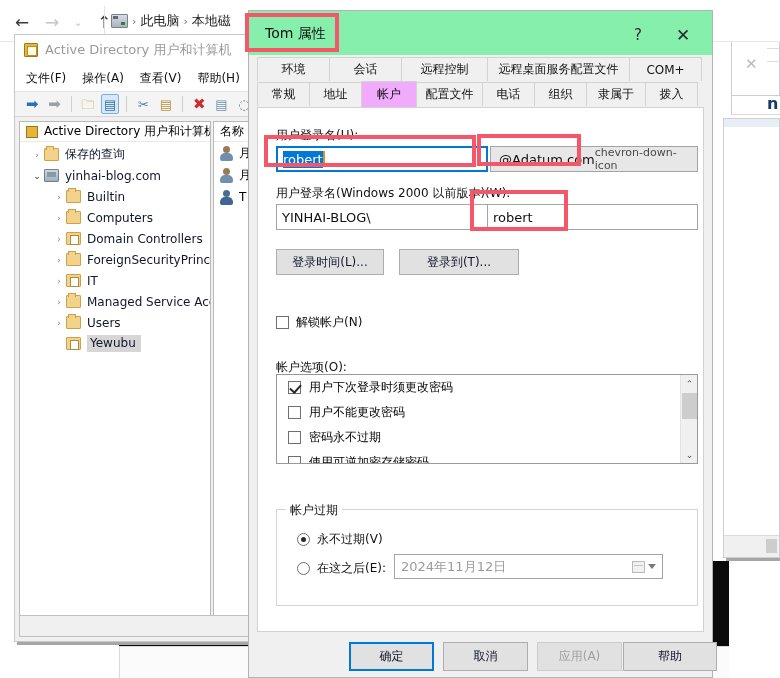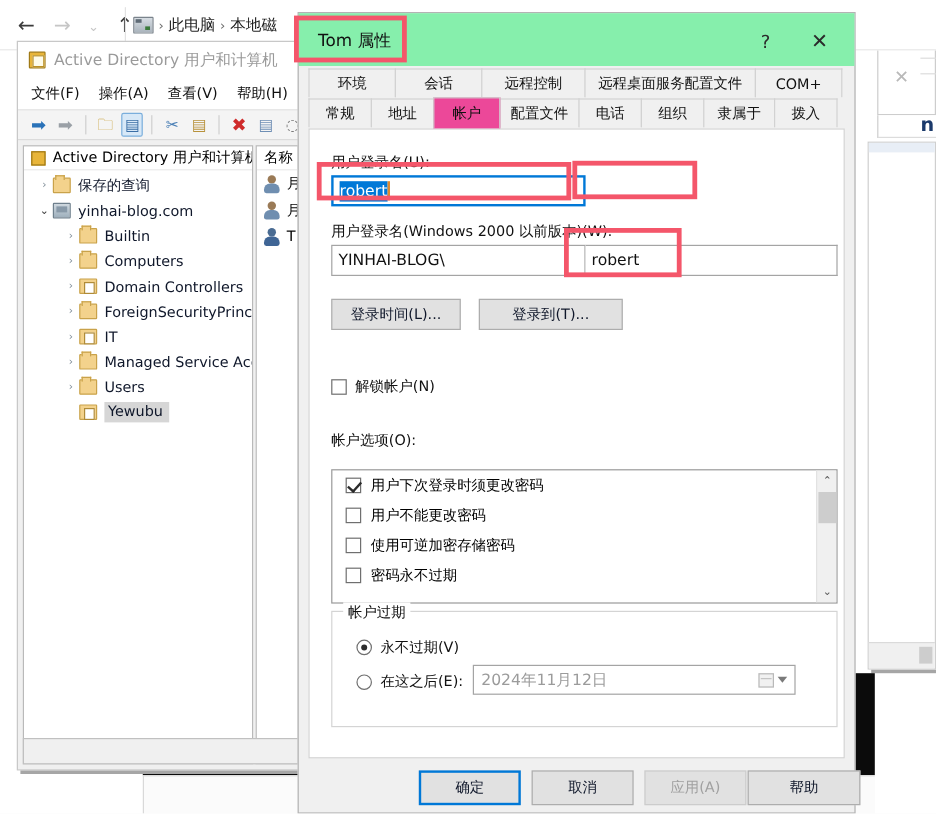--- a/index.html
+++ b/index.html
@@ -225,21 +225,21 @@
   }
 
   .tabs-wrap { position: absolute; left: 8px; top: 46px; right: 8px; }
   .tabrow { display: flex; }
   .tab {
     height: 24px; background: #f0f0f0; border: 1px solid #d2d2d2; border-bottom: none;
     display: flex; align-items: center; justify-content: center;
     font-size: 12px; color: #111; padding: 0 4px; margin-right: -1px;
   }
   .tab.active {
-    background: #ec4899; position: relative; z-index: 5; border-color: #d2d2d2;
+    background: #f0abfc; position: relative; z-index: 5; border-color: #d2d2d2;
     margin-bottom: -1px; height: 26px; align-self: flex-end;
   }
   .tab-page {
     position: absolute; left: 8px; top: 96px; right: 8px; height: 525px;
     background: #ffffff; border: 1px solid #d2d2d2; z-index: 1;
   }
 
   .fld-label { position: absolute; font-size: 12px; color: #111; }
   .ctl {
     position: absolute; background: #ffffff; border: 1px solid #7a7a7a;
@@ -526,53 +526,57 @@
 
     <div class="tab-page">
 
       <span class="fld-label" style="left:18px; top:19px;">用户登录名(U):</span>
 
       <div class="ctl focus" style="left:18px; top:38px; width:212px; height:26px;">
         <span class="sel-text">robert</span>
           <span class="caret"></span>
       </div>
 
+      <div class="combo" style="left:232px; top:38px; width:208px; height:26px;">
+        <span>@Adatum.com</span>
+        <span class="chev-d">chevron-down-icon</span>
+      </div>
 
       <span class="fld-label" style="left:18px; top:77px;">用户登录名(Windows 2000 以前版本)(W):</span>
 
       <div class="ctl readonly" style="left:18px; top:96px; width:212px; height:26px; border-color:#a4a4a4;">YINHAI-BLOG\</div>
 
       <div class="ctl readonly" style="left:230px; top:96px; width:210px; height:26px; border-color:#a4a4a4; border-left:none;">robert</div>
 
       <div class="btn" style="left:18px; top:141px; width:108px; height:26px;">登录时间(L)...</div>
       <div class="btn" style="left:141px; top:141px; width:120px; height:26px;">登录到(T)...</div>
 
       <div class="cb" style="position:absolute; left:18px; top:206px;">
         <span class="cbox"></span>
         <span>解锁帐户(N)</span>
       </div>
 
       <span class="fld-label" style="left:18px; top:251px;">帐户选项(O):</span>
 
-      <div class="listbox" style="left:18px; top:283px; width:422px; height:112px;">
+      <div class="listbox" style="left:18px; top:266px; width:422px; height:90px;">
         <div class="lb-row">
           <span class="cbox checked"></span>
           <span>用户下次登录时须更改密码</span>
         </div>
         <div class="lb-row">
           <span class="cbox"></span>
           <span>用户不能更改密码</span>
         </div>
         <div class="lb-row">
           <span class="cbox"></span>
-          <span>使用可逆加密存储密码</span>
+          <span>密码永不过期</span>
         </div>
         <div class="lb-row">
           <span class="cbox"></span>
-          <span>密码永不过期</span>
+          <span>使用可逆加密存储密码</span>
         </div>
         <div class="lb-scroll">
           <span class="up">⌃</span>
           <span class="lb-thumb"></span>
           <span class="dn">⌄</span>
         </div>
       </div>
 
       <div class="group" style="left:18px; top:401px; width:422px; height:97px;">
         <span class="group-title">帐户过期</span>

